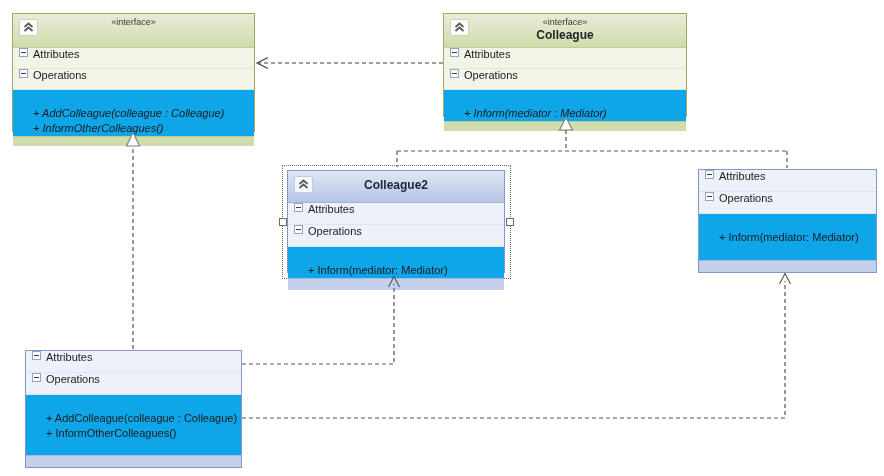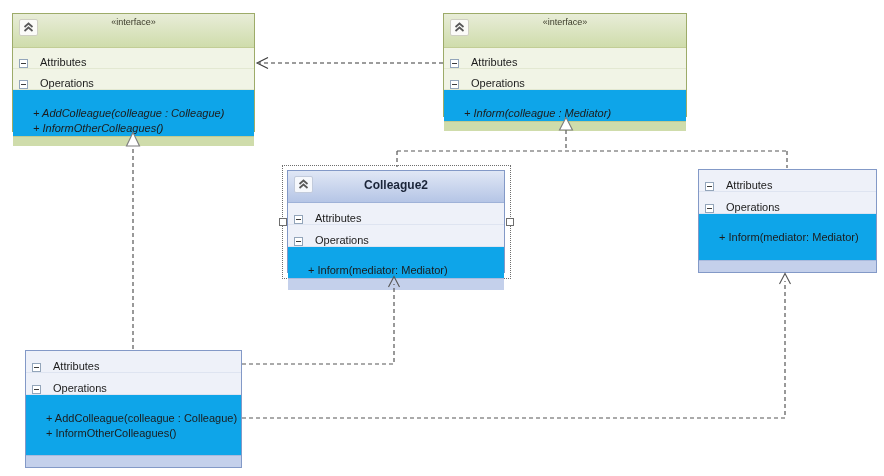--- a/index.html
+++ b/index.html
@@ -17,21 +17,21 @@
   .blue  .hdr{background:linear-gradient(#e0e7f5,#b5c5e6);border-bottom:1px solid #9fb2d8;}
   .stereotype{font-size:9px;color:#3c3c2a;padding-top:3px;line-height:11px;}
   .title{font-size:12px;font-weight:bold;color:#1d2026;line-height:15px;}
   .blue .title{color:#1a2438;}
   .hdr.single .title{line-height:29px;}
 
   .chevron{position:absolute;left:6px;top:5px;width:17px;height:15px;background:#fbfbf8;
            border:1px solid #cfcfc3;border-radius:2px;display:flex;align-items:center;justify-content:center;}
   .blue .chevron{background:#f6f8fc;border-color:#c2cbdc;}
 
-  .row{flex:0 0 auto;display:flex;align-items:flex-end;gap:12px;padding-left:6px;
+  .row{flex:0 0 auto;display:flex;align-items:flex-start;gap:5px;padding-left:6px;
        font-size:11px;color:#1c1c1c;}
   .green .row{background:#f1f4e6;border-bottom:1px solid #e3e8d2;}
   .blue  .row{background:#eef1f9;border-bottom:1px solid #dee4f1;}
   .row span{white-space:nowrap;}
 
   .expander{flex:0 0 auto;width:9px;height:9px;box-sizing:border-box;background:#fff;
             border:1px solid #93a5ba;position:relative;}
   .expander::after{content:"";position:absolute;left:1px;right:1px;top:3px;border-top:1px solid #3c3c3c;}
 
   .methods{flex:1 1 auto;background:#0ea5e9;padding:16px 2px 0 20px;font-size:11px;color:#1c1c1c;line-height:15px;}
@@ -86,31 +86,32 @@
 
   <div class="class-box green italic" style="left:443px;top:13px;width:244px;height:104px;">
     <div class="hdr" style="height:33px;">
       <div class="chevron">
         <svg width="13" height="11" viewBox="0 0 13 11">
           <path d="M2.5 5 L6.5 1.5 L10.5 5" fill="none" stroke="#585858" stroke-width="1.7"></path>
           <path d="M2.5 9 L6.5 5.5 L10.5 9" fill="none" stroke="#585858" stroke-width="1.7"></path>
         </svg>
       </div>
       <div class="stereotype">«interface»</div>
-    </div>
-    <div class="row" style="height:20px;">
-      <span class="expander"></span>
-      <span>Attributes</span>
-    </div>
-    <div class="row" style="height:20px;">
-      <span class="expander"></span>
-      <span>Operations</span>
-    </div>
-    <div class="methods">
-      <div>+ Inform(colleague : Mediator)</div>
+      <div class="title">Colleague</div>
+    </div>
+    <div class="row" style="height:20px;">
+      <span class="expander"></span>
+      <span>Attributes</span>
+    </div>
+    <div class="row" style="height:20px;">
+      <span class="expander"></span>
+      <span>Operations</span>
+    </div>
+    <div class="methods">
+      <div>+ Inform(mediator : Mediator)</div>
     </div>
     <div class="footer" style="height:9px;"></div>
   </div>
 
   <div class="selection" style="left:282px;top:165px;width:227px;height:112px;"></div>
   <div class="handle" style="left:279px;top:218px;"></div>
   <div class="handle" style="left:506px;top:218px;"></div>
 
   <div class="class-box blue" style="left:287px;top:170px;width:218px;height:103px;">
     <div class="hdr single" style="height:31px;">

